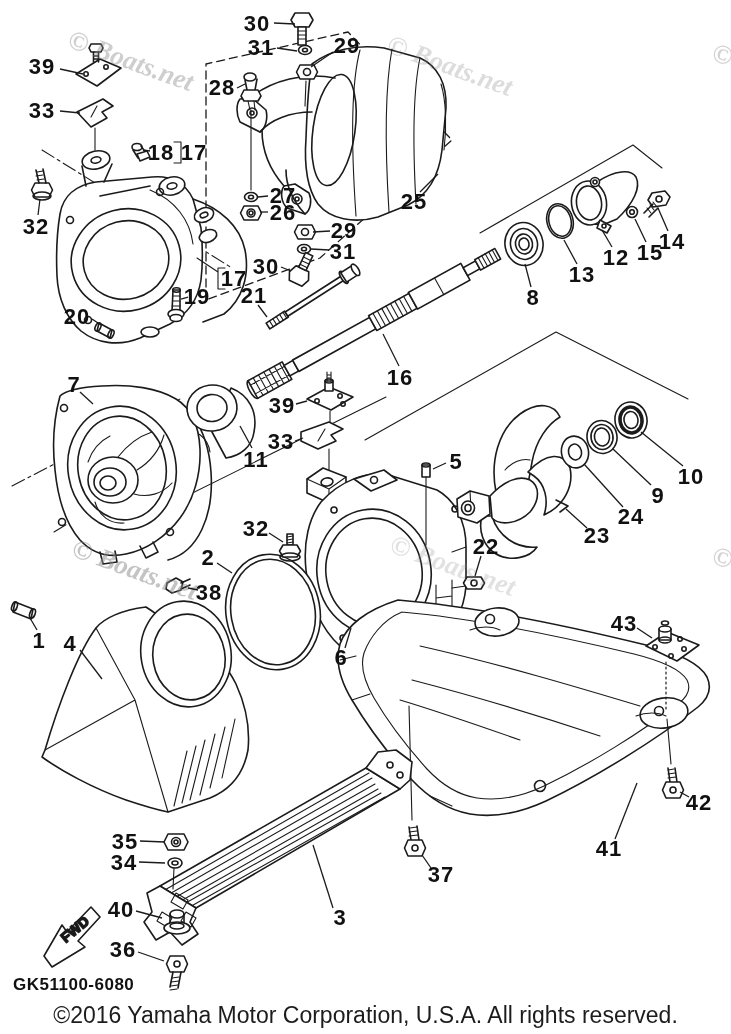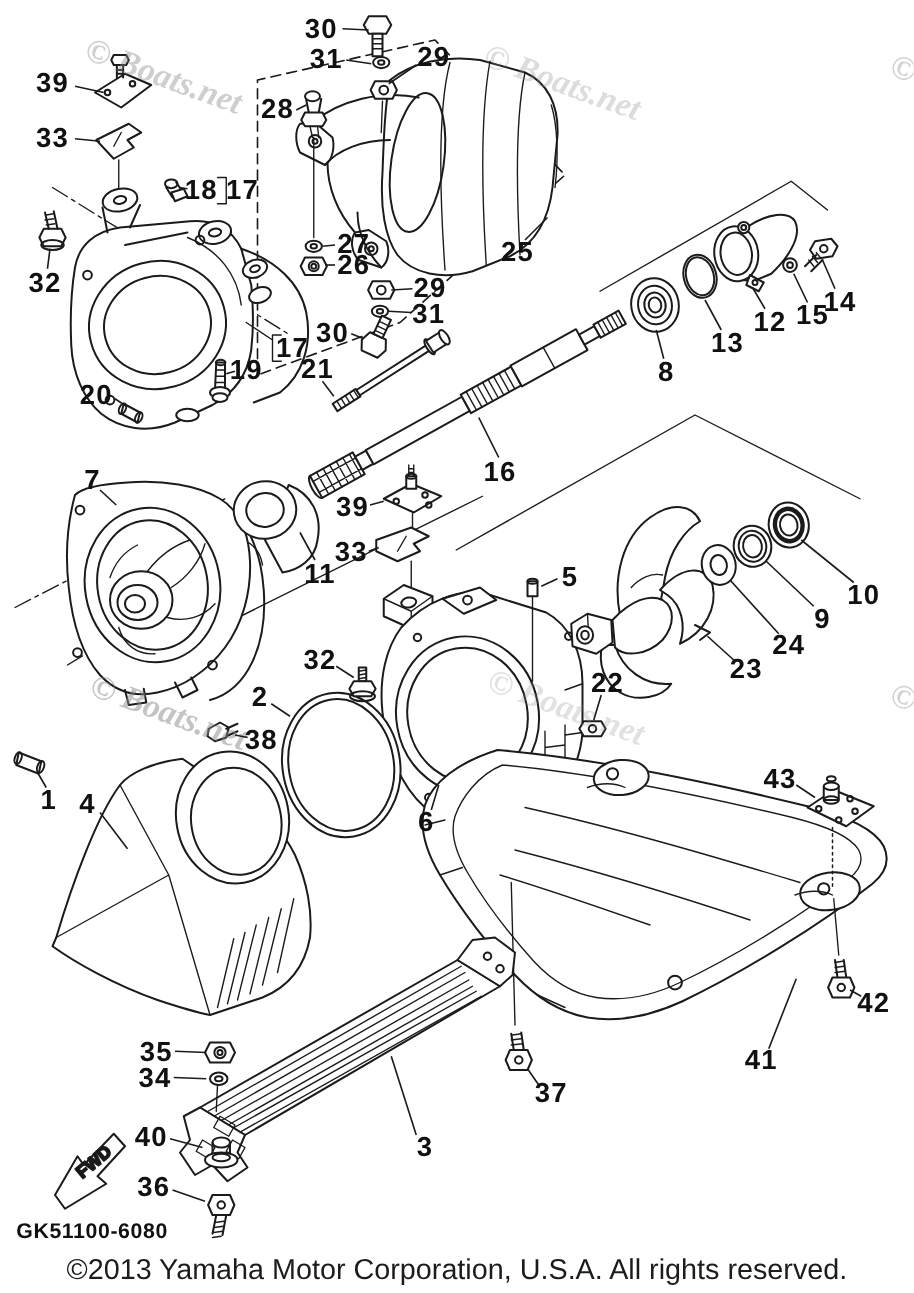--- a/index.html
+++ b/index.html
@@ -512,14 +512,14 @@
         <text x="121" y="909" class="callout">40</text>
         <line x1="138" y1="952" x2="164" y2="961" class="leader"></line>
         <text x="123" y="949" class="callout">36</text>
         <line x1="333" y1="908" x2="313" y2="845" class="leader"></line>
         <text x="340" y="917" class="callout">3</text>
       </g>
 
     <text class="gk-text" x="13" y="990">GK51100-6080</text>
   </svg>
 
-  <div class="footer">©2013 Yamaha Motor Corporation, U.S.A. All rights reserved.</div>
+  <div class="footer">©2016 Yamaha Motor Corporation, U.S.A. All rights reserved.</div>
 </div>
 
 </body></html>

